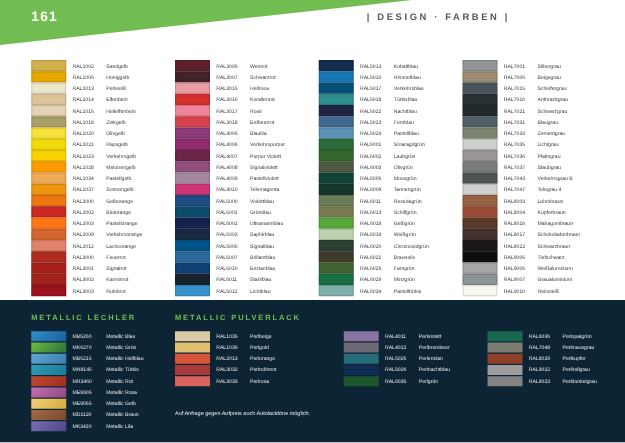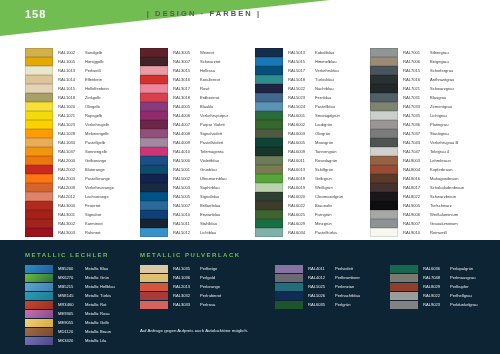--- a/index.html
+++ b/index.html
@@ -17,21 +17,21 @@
     background: #72bd52;
     clip-path: polygon(0 0, 330px 0, 0 36px);
   }
   .page-number {
     position: absolute; left: 25px; top: 8px;
     font-size: 11px; font-weight: bold; color: #ffffff;
     letter-spacing: 1px;
   }
   .header-title {
     position: absolute; left: 0; top: 9px; width: 408px;
-    text-align: center;
+    text-align: right;
     font-size: 7.5px; font-weight: bold; color: #54585a;
     letter-spacing: 2.1px;
   }
 
   
   .ral-grid {
     position: absolute; left: 0; top: 48px; width: 500px; height: 188px;
     display: flex;
   }
   .ral-col { width: 115px; }
@@ -82,21 +82,21 @@
 
   .footnote {
     position: absolute; left: 140px; top: 88px;
     font-size: 4.4px; color: #e8eef2;
   }
 </style>
 </head>
 <body>
 
 <div class="header-band"></div>
-<div class="page-number">158</div>
+<div class="page-number">161</div>
 <div class="header-title">|  DESIGN · FARBEN  |</div>
 
 <div class="ral-grid">
     <div class="ral-col">
       <div class="ral-row">
         <div class="ral-sw" style="background: rgb(210, 176, 76);"></div>
         <div class="ral-txt"><span class="ral-code">RAL1002</span><span>Sandgelb</span></div>
       </div>
       <div class="ral-row">
         <div class="ral-sw" style="background: rgb(229, 168, 0);"></div>

